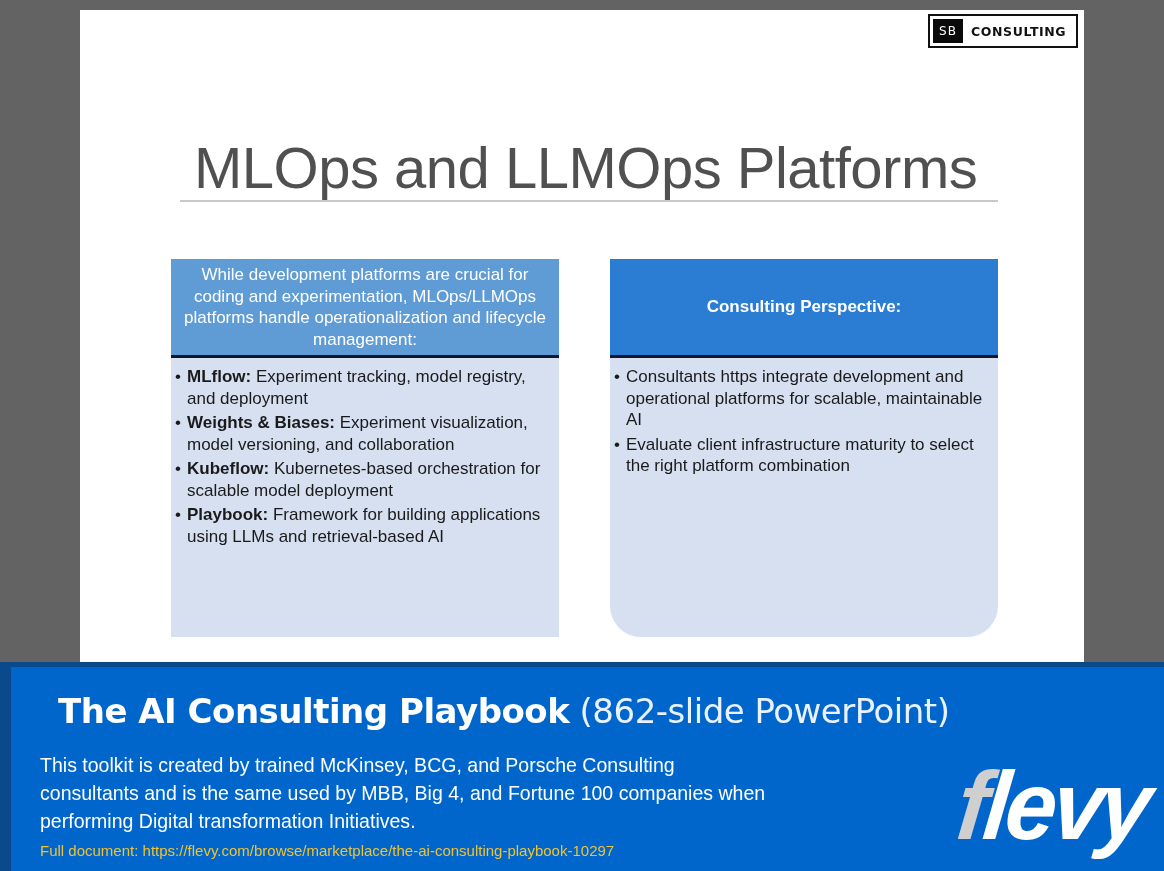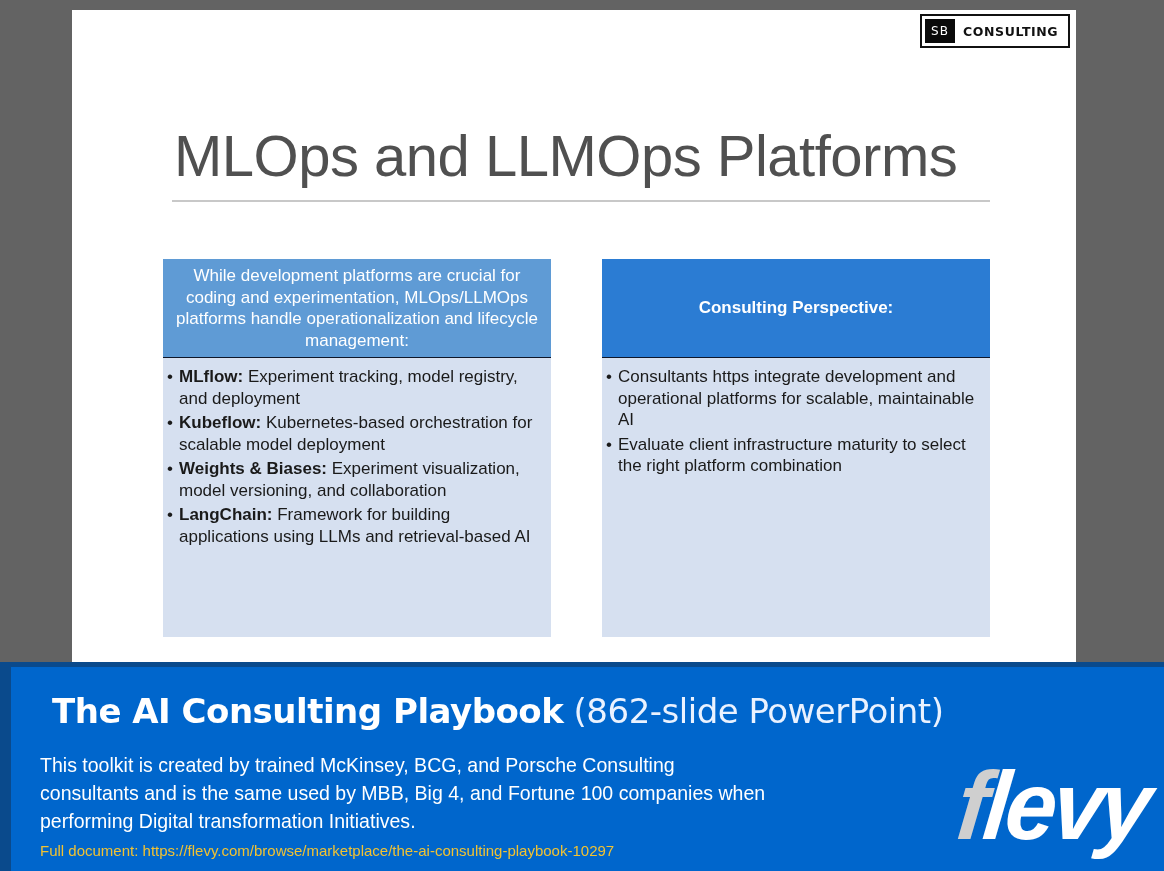--- a/index.html
+++ b/index.html
@@ -2,71 +2,71 @@
 <html><head>
 <meta charset="utf-8">
 <style>
   html, body { margin:0; padding:0; }
   body {
     width:1164px; height:871px; position:relative; overflow:hidden;
     background:#636363;
     font-family:"Liberation Sans", sans-serif;
   }
   .slide {
-    position:absolute; left:72px; top:10px; width:1004px; height:652px;
+    position:absolute; left:80px; top:10px; width:1004px; height:652px;
     background:#ffffff;
   }
   .logo {
     position:absolute; left:848px; top:4px; width:150px; height:34px;
     border:2px solid #111; box-sizing:border-box; background:#fff;
     display:flex; align-items:center; padding-left:3px;
   }
   .logo .sb {
     background:#0a0a0a; color:#fff; font-size:12px; letter-spacing:1px;
     width:30px; height:24px; display:flex; align-items:center; justify-content:center;
     font-family:"DejaVu Sans", sans-serif;
   }
   .logo .cons {
     font-weight:bold; font-size:12.5px; color:#111; margin-left:8px; letter-spacing:0.6px;
     font-family:"DejaVu Sans", sans-serif;
     text-align:center;
   }
   .title {
-    position:absolute; left:102px; top:112px; margin:0;
+    position:absolute; left:102px; top:112px; margin:12px;
     font-size:58px; font-weight:normal; color:#505050; letter-spacing:-0.5px;
     font-family:"Liberation Sans", sans-serif;
   }
   .title-rule {
     position:absolute; left:100px; top:190px; width:818px; height:2px; background:#c8c8c8;
   }
   .card { position:absolute; top:249px; width:388px; height:378px; background:#d6e0f0; }
   .card.left { left:91px; }
-  .card.right { left:530px; }
+  .card.right { left:530px;border-radius:31px; }
   .card-head {
     height:99px; display:flex; align-items:center; justify-content:center;
     text-align:center; color:#fff; box-sizing:border-box; padding:0 12px;
-    border-bottom:1px solid #0f172a;
+    border-bottom:3px solid #0f172a;
   }
   .card.left .card-head { background:#5f9bd5; font-size:17px; line-height:21.5px; }
   .card.right .card-head { background:#2b7cd3; font-size:17px; font-weight:bold; }
   .card ul { list-style:none; margin:0; padding:8px 10px 0 4px; }
   .card li {
     position:relative; padding-left:12px; font-size:17px; line-height:21.5px; color:#1a1a1a;
     margin-bottom:3px;
   }
   .card li::before { content:"•"; position:absolute; left:0; top:0; }
   .card li b { font-weight:bold; }
 
   .banner {
     position:absolute; left:0; top:662px; width:1164px; height:209px;
     background:#0066cc; border-top:5px solid #0a4a8c; box-sizing:border-box;
   }
   .banner-edge { position:absolute; left:0; top:0; width:11px; height:100%; background:#0a4a8c; }
   .banner-title {
-    position:absolute; left:52px; top:24px; font-size:34px; color:#fff;
+    position:absolute; left:58px; top:24px; font-size:34px; color:#fff;
     font-family:"DejaVu Sans", sans-serif; letter-spacing:-0.5px;
   }
   .banner-title b { font-weight:bold; }
   .banner-title .sub { font-weight:normal; color:#eaf2ff; }
   .banner-desc {
     position:absolute; left:40px; top:84px; width:780px;
     font-size:21px; line-height:28px; color:#fff;
     font-family:"Liberation Sans", sans-serif; transform:scaleX(0.93); transform-origin:left top;
   }
   .banner-link {
@@ -89,23 +89,23 @@
     <span class="cons">CONSULTING</span>
   </div>
 
   <h1 class="title">MLOps and LLMOps Platforms</h1>
   <div class="title-rule"></div>
 
   <div class="card left">
     <div class="card-head">While development platforms are crucial for coding and experimentation, MLOps/LLMOps platforms handle operationalization and lifecycle management:</div>
     <ul>
       <li><b>MLflow:</b><span> Experiment tracking, model registry, and deployment</span></li>
+      <li><b>Weights &amp; Biases:</b><span> Experiment visualization, model versioning, and collaboration</span></li>
       <li><b>Kubeflow:</b><span> Kubernetes-based orchestration for scalable model deployment</span></li>
-      <li><b>Weights &amp; Biases:</b><span> Experiment visualization, model versioning, and collaboration</span></li>
-      <li><b>LangChain:</b><span> Framework for building applications using LLMs and retrieval-based AI</span></li>
+      <li><b>Playbook:</b><span> Framework for building applications using LLMs and retrieval-based AI</span></li>
     </ul>
   </div>
 
   <div class="card right">
     <div class="card-head">Consulting Perspective:</div>
     <ul>
       <li>Consultants https integrate development and operational platforms for scalable, maintainable AI</li>
       <li>Evaluate client infrastructure maturity to select the right platform combination</li>
     </ul>
   </div>

